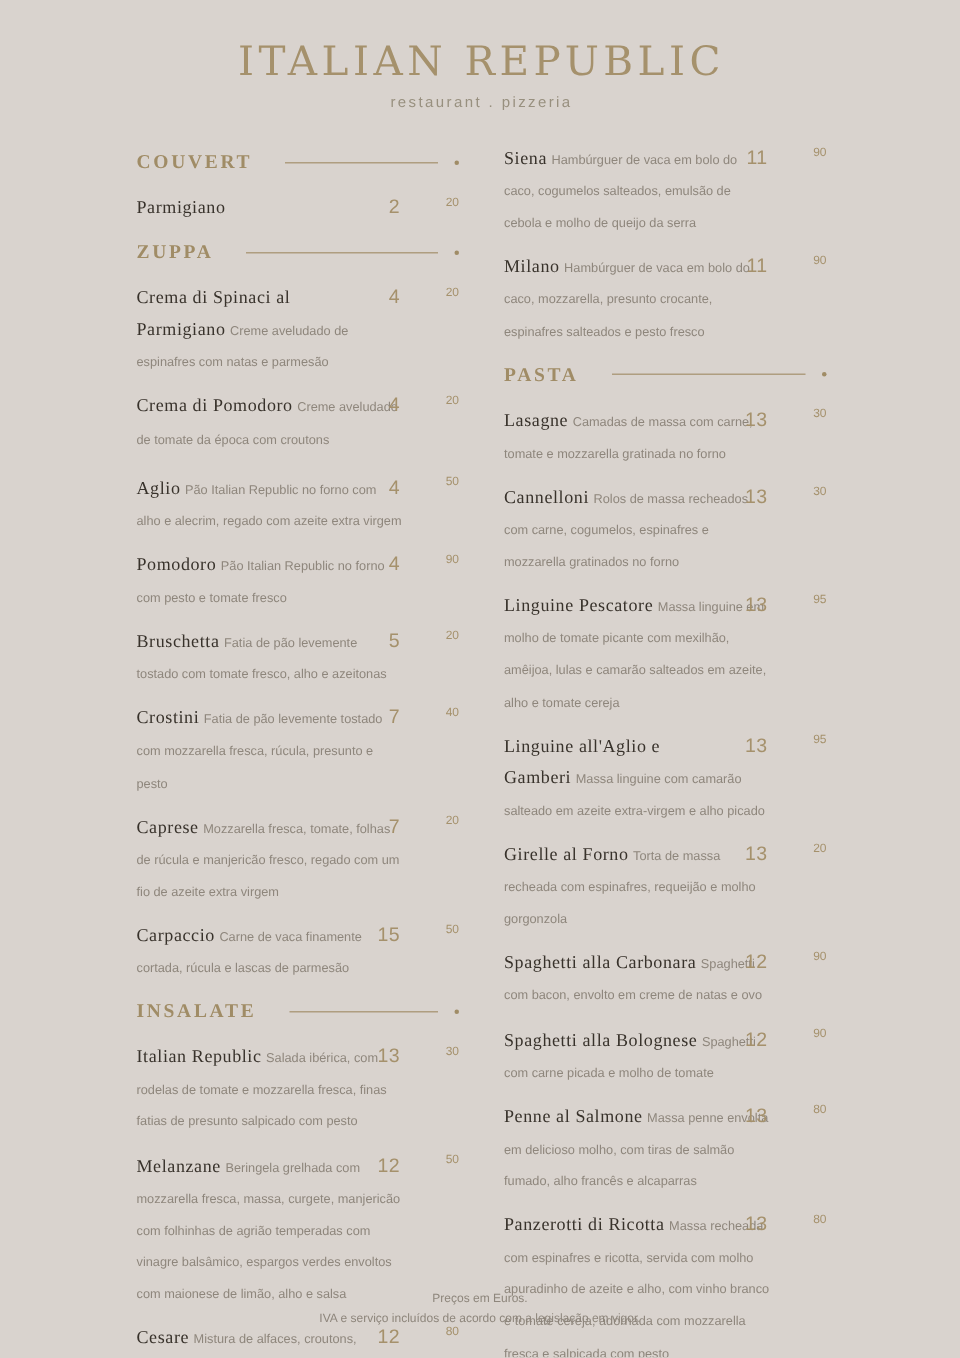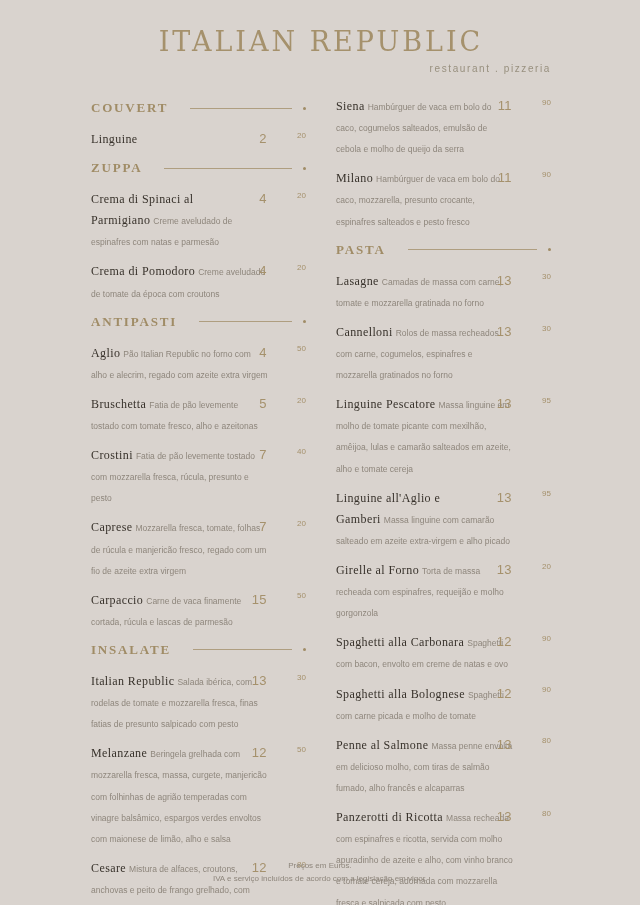--- a/index.html
+++ b/index.html
@@ -24,21 +24,20 @@
     font-weight: 500;
     font-size: 27px;
     letter-spacing: 3px;
     color: #a5916c;
   }
   .subtitle {
     margin-top: 6px;
     font-size: 10px;
     letter-spacing: 1.6px;
     color: #98907f;
-    text-align: right;
   }
   
   .columns { display: flex; gap: 30px; align-items: flex-start; }
   .col { flex: 1 1 0; min-width: 0; }
   
   .menu-section { margin-bottom: 12px; }
   .menu-section.boxed {
     border: 1px solid #b3a48d;
     padding: 12px 12px 4px 12px;
     margin-top: 4px;
@@ -111,44 +110,40 @@
   <main class="columns">
     <div class="col" id="col-left">
         <section class="menu-section">
     <div class="section-header">
       <span class="section-title">COUVERT</span>
       <span class="rule"></span>
       <span class="dot"></span>
     </div>
 
     <div class="items">
-            <div class="item"><span class="name">Linguine</span><span class="price"><span class="p-int">2</span><sup class="p-cents">20</sup></span></div>
+            <div class="item"><span class="name">Parmigiano</span><span class="price"><span class="p-int">2</span><sup class="p-cents">20</sup></span></div>
           </div>
   </section>
         <section class="menu-section">
     <div class="section-header">
       <span class="section-title">ZUPPA</span>
       <span class="rule"></span>
       <span class="dot"></span>
     </div>
 
     <div class="items">
             <div class="item"><span class="name">Crema di Spinaci al Parmigiano</span><span class="desc">Creme aveludado de espinafres com natas e parmesão</span><span class="price"><span class="p-int">4</span><sup class="p-cents">20</sup></span></div>
             <div class="item"><span class="name">Crema di Pomodoro</span><span class="desc">Creme aveludado de tomate da época com croutons</span><span class="price"><span class="p-int">4</span><sup class="p-cents">20</sup></span></div>
           </div>
   </section>
         <section class="menu-section">
-    <div class="section-header">
-      <span class="section-title">ANTIPASTI</span>
-      <span class="rule"></span>
-      <span class="dot"></span>
-    </div>
 
     <div class="items">
             <div class="item"><span class="name">Aglio</span><span class="desc">Pão Italian Republic no forno com alho e alecrim, regado com azeite extra virgem</span><span class="price"><span class="p-int">4</span><sup class="p-cents">50</sup></span></div>
+            <div class="item"><span class="name">Pomodoro</span><span class="desc">Pão Italian Republic no forno com pesto e tomate fresco</span><span class="price"><span class="p-int">4</span><sup class="p-cents">90</sup></span></div>
             <div class="item"><span class="name">Bruschetta</span><span class="desc">Fatia de pão levemente tostado com tomate fresco, alho e azeitonas</span><span class="price"><span class="p-int">5</span><sup class="p-cents">20</sup></span></div>
             <div class="item"><span class="name">Crostini</span><span class="desc">Fatia de pão levemente tostado com mozzarella fresca, rúcula, presunto e pesto</span><span class="price"><span class="p-int">7</span><sup class="p-cents">40</sup></span></div>
             <div class="item"><span class="name">Caprese</span><span class="desc">Mozzarella fresca, tomate, folhas de rúcula e manjericão fresco, regado com um fio de azeite extra virgem</span><span class="price"><span class="p-int">7</span><sup class="p-cents">20</sup></span></div>
             <div class="item"><span class="name">Carpaccio</span><span class="desc">Carne de vaca finamente cortada, rúcula e lascas de parmesão</span><span class="price"><span class="p-int">15</span><sup class="p-cents">50</sup></span></div>
           </div>
   </section>
         <section class="menu-section">
     <div class="section-header">
       <span class="section-title">INSALATE</span>
       <span class="rule"></span>

